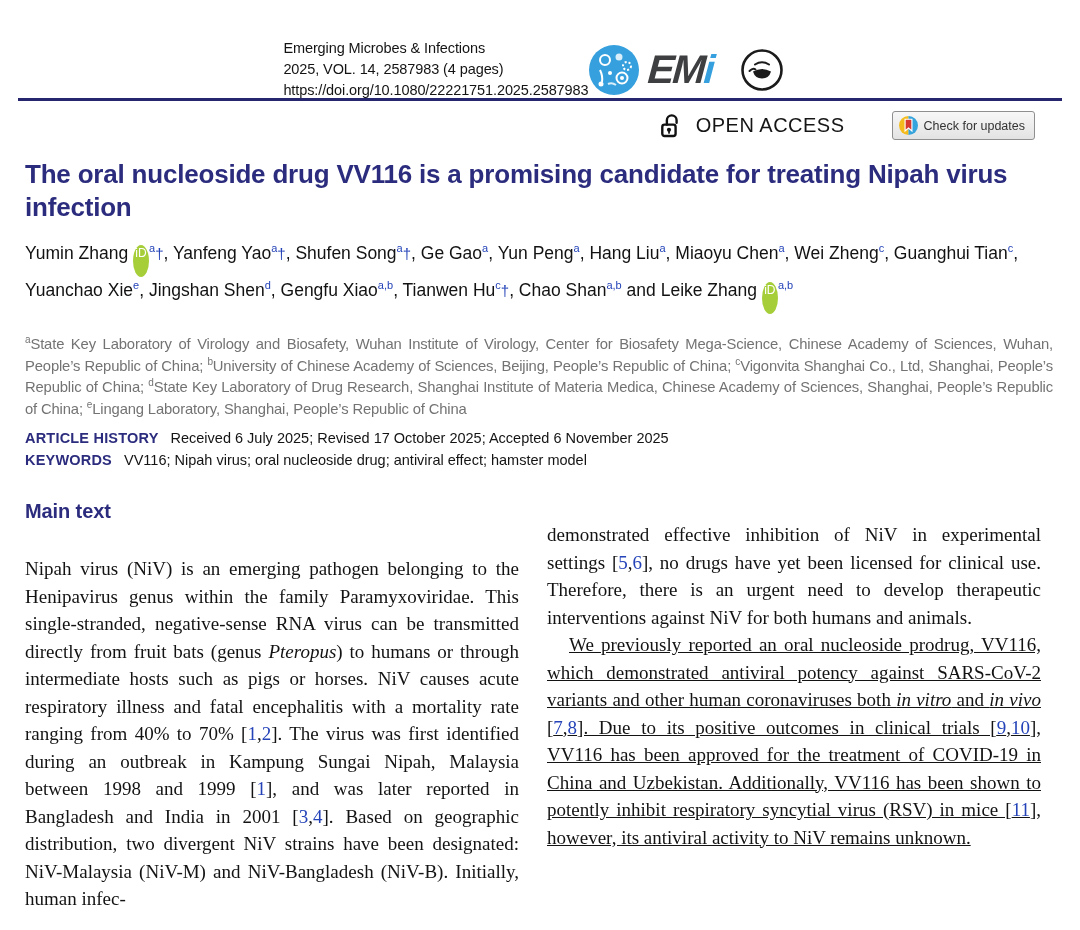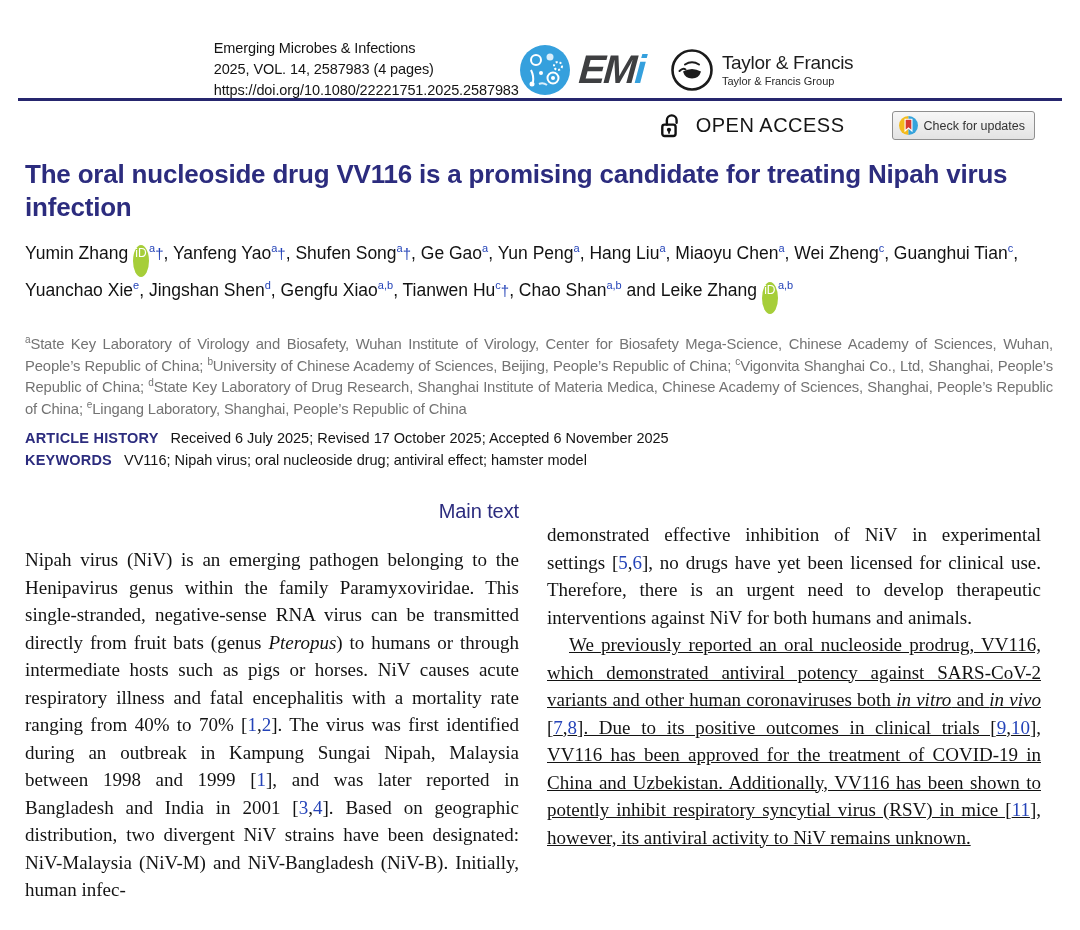--- a/index.html
+++ b/index.html
@@ -50,21 +50,21 @@
   .affils{position:absolute;left:25px;top:334px;width:1028px;
     font-size:14.8px;line-height:21.5px;color:#737373;text-align:justify;letter-spacing:-0.15px;}
   .affils sup{font-size:10px;vertical-align:super;line-height:0;}
   
   .meta{position:absolute;left:25px;top:428px;font-size:14.5px;line-height:21.5px;color:#141414;}
   .meta .label{color:var(--navy);font-weight:bold;letter-spacing:0.2px;margin-right:12px;}
   
   .columns{position:absolute;left:25px;top:500px;width:1016px;display:flex;gap:28px;}
   .col{width:494px;}
   .col-right{padding-top:21px;}
-  .main-heading{font-size:20px;font-weight:normal;color:var(--navy);margin-bottom:23px;letter-spacing:-0.1px;text-align:right;}
+  .main-heading{font-size:20px;font-weight:bold;color:var(--navy);margin-bottom:32px;letter-spacing:-0.1px;}
   .body-par{
     font-family:"Liberation Serif",serif;font-size:19px;line-height:27.5px;color:#131313;
     text-align:justify;
   }
   .body-par + .body-par{text-indent:22px;text-decoration:underline;}
   .run-i{font-style:italic;}
   .run-c{color:var(--link);}
   svg{display:block;}
 </style>
 </head>
@@ -95,24 +95,20 @@
       <span class="emi-word"><span>EM</span><span class="i">i</span></span>
     </div>
     <div class="tf-logo">
       <span>
         <svg width="44" height="44" viewBox="0 0 44 44">
           <circle cx="22" cy="22" r="19.5" fill="none" stroke="#1b1b1b" stroke-width="2.6"></circle>
           <path d="M13 23.5 q9 -5 18 0 q-2 7 -9 7 q-7 0 -9 -7 z" fill="#1b1b1b"></path>
           <path d="M9.5 23 q3.5 -3.5 6 -1.5" stroke="#1b1b1b" stroke-width="2" fill="none" stroke-linecap="round"></path>
           <path d="M15 16.5 q7 -4.5 14 0" stroke="#1b1b1b" stroke-width="2" fill="none" stroke-linecap="round"></path>
         </svg>
-      </span>
-      <span class="tf-text">
-        <div class="tf-name">Taylor &amp; Francis</div>
-        <div class="tf-group">Taylor &amp; Francis Group</div>
       </span>
     </div>
   </div>
 </div>
 <div class="rule"></div>
 
 <div class="access-row">
   <div class="open-access">
     <span>
       <svg width="22" height="27" viewBox="0 0 24 28">

